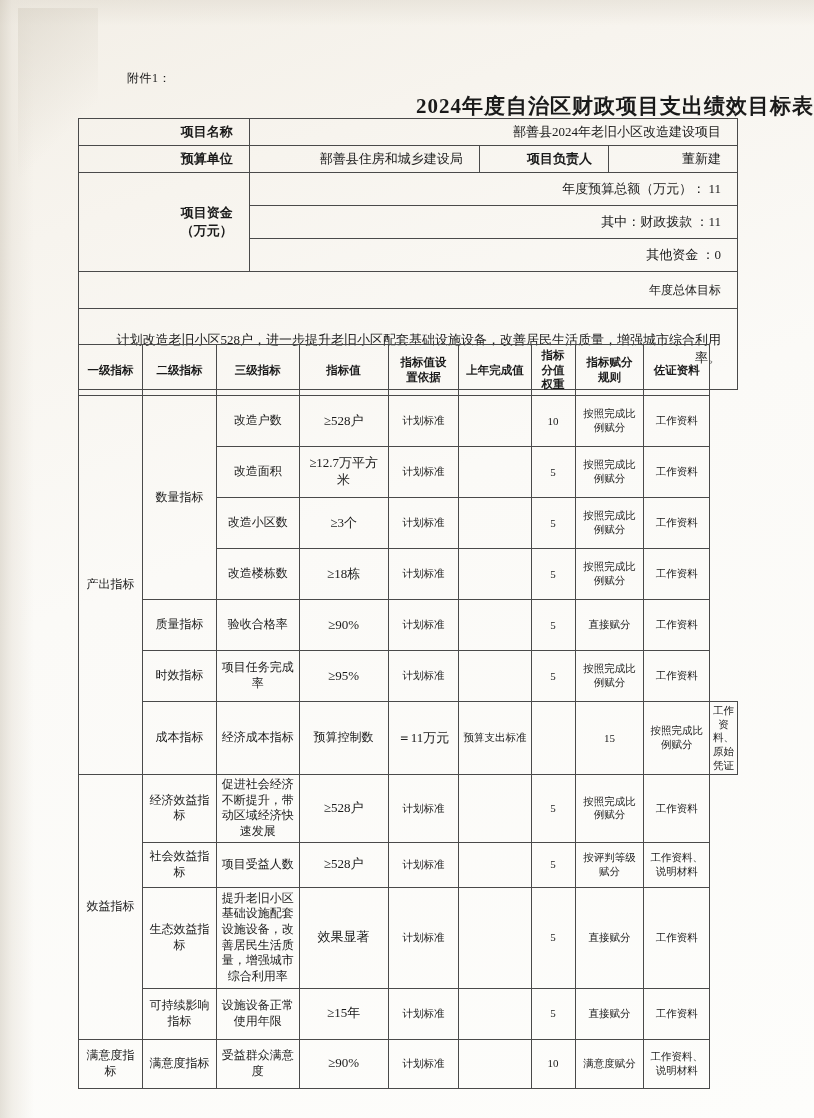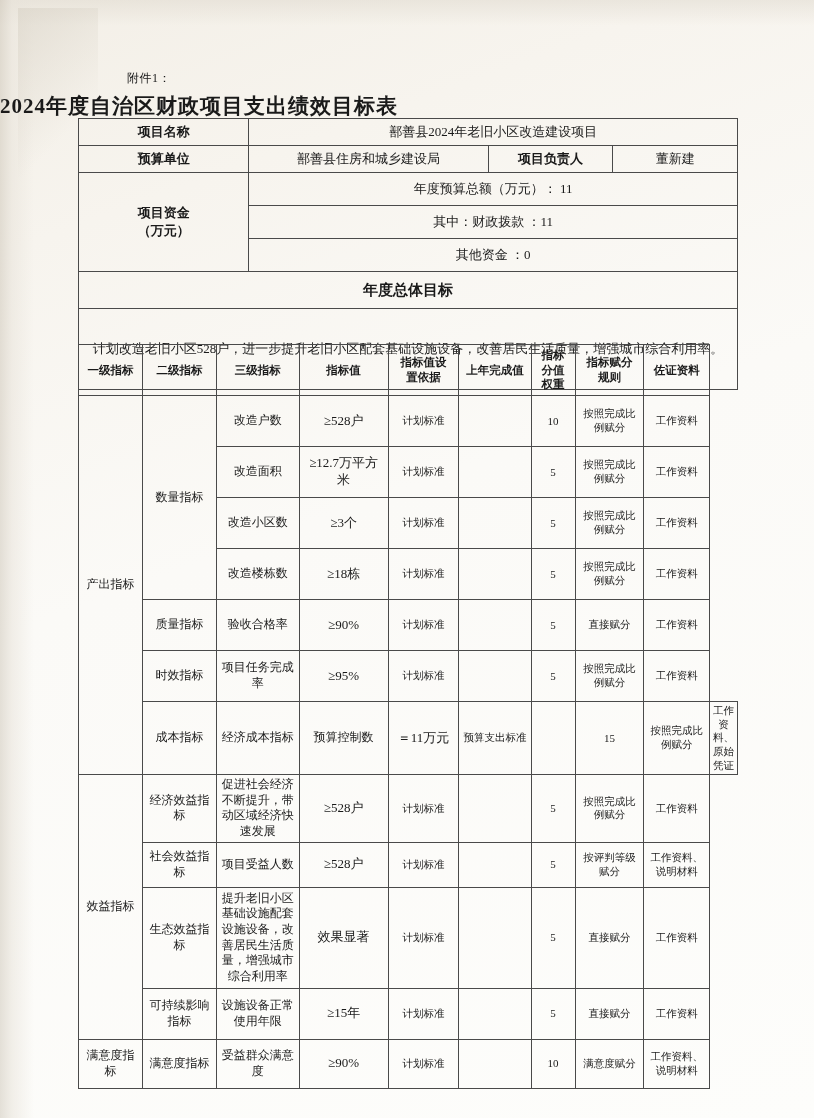--- a/index.html
+++ b/index.html
@@ -47,46 +47,47 @@
     left: 127px;
     top: 70px;
     font-size: 12px;
     letter-spacing: .5px;
   }
 
   .doc-title {
     position: absolute;
     left: 0; right: 0;
     top: 92px;
-    text-align: left;
+    text-align: right;
     font-size: 21px;
     font-weight: bold;
     letter-spacing: 1px;
+    padding-left: 16px;
   }
 
   table.main {
     position: absolute;
     left: 78px;
     top: 118px;
     width: 660px;
     border-collapse: collapse;
     font-size: 12px;
   }
   table.main td {
     border: 1px solid #4a4a4a;
-    padding: 3px 8px;
-    text-align: center;
+    padding: 3px 16px;
+    text-align: right;
     vertical-align: middle;
     line-height: 1.35;
   }
   .t-head-row td { height: 20px; font-size: 13px; }
   .label-cell { font-weight: bold; }
   .fund-label { font-weight: bold; font-size: 13px; }
   .fund-value { text-align: left; padding-left: 90px; font-size: 13px; }
-  .overall-head { font-weight: bold; font-size: 15px; height: 30px; }
+  .overall-head { font-weight: normal; font-size: 12px; height: 30px; }
   .overall-body {
     text-align: left;
     padding: 18px 14px 26px 14px;
     font-size: 13px;
     line-height: 1.8;
     height: 74px;
     vertical-align: top;
   }
 
   table.idx {

